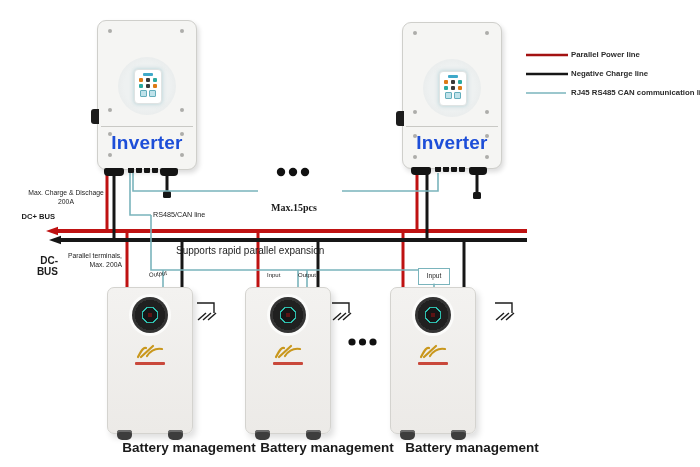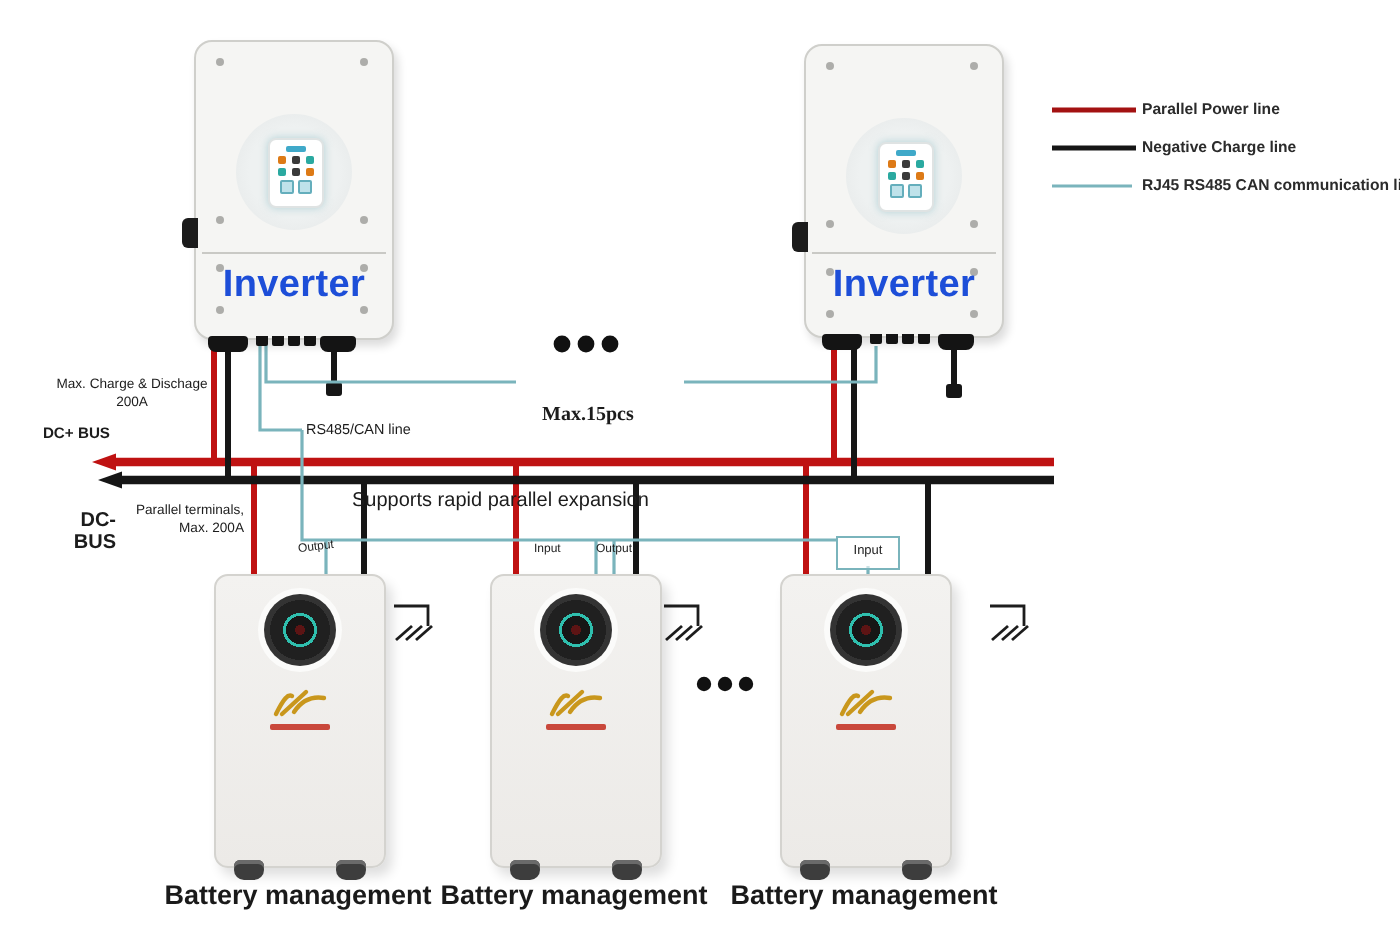--- a/index.html
+++ b/index.html
@@ -52,21 +52,21 @@
     box-shadow:0 0 0 3px #fbfbfa;}
   .bat-logo{position:absolute;left:27px;top:55px;}
   .bat-brand-bar{position:absolute;left:27px;top:74px;width:30px;height:2.5px;background:#c22a1c;border-radius:1px;opacity:.85;}
   .wheel{position:absolute;bottom:-7px;width:15px;height:10px;background:#3d3d3d;border-radius:3px 3px 5px 5px;box-shadow:inset 0 2px 0 #6a6a6a;}
   .wheel.wl{left:9px;} .wheel.wr{right:9px;}
 
   
   .lbl{position:absolute;color:#1c1c1c;z-index:3;white-space:nowrap;}
   .lbl.center{text-align:center;white-space:normal;}
   .lbl.right{text-align:right;white-space:normal;}
-  .bat-caption{position:absolute;width:142px;text-align:center;font-size:13.5px;font-weight:700;color:#1a1a1a;z-index:3;}
+  .bat-caption{position:absolute;width:142px;text-align:center;font-size:13.5px;font-weight:700;color:#1a1a1a;z-index:3;margin-left:40px;}
   .port-lbl{position:absolute;font-size:6px;color:#222;z-index:3;}
   .input-box{position:absolute;left:418px;top:268px;width:30px;height:15px;border:1px solid #7ab4bc;
     font-size:6.5px;color:#222;text-align:center;line-height:14px;z-index:3;background:rgba(255,255,255,.6);}
 </style>
 </head>
 <body>
 
 <div class="canvas">
 
   <svg class="wires" width="700" height="467" viewBox="0 0 700 467">

